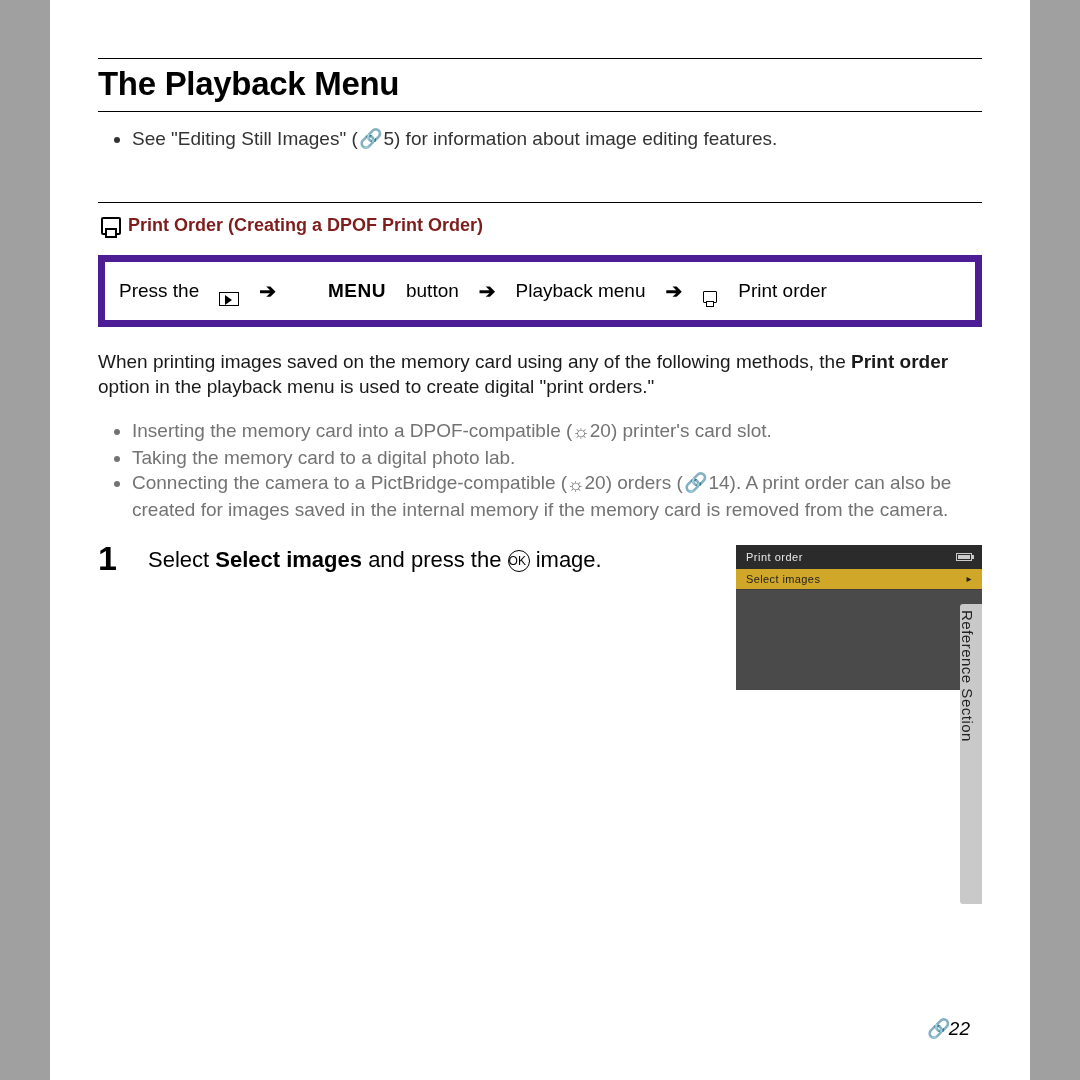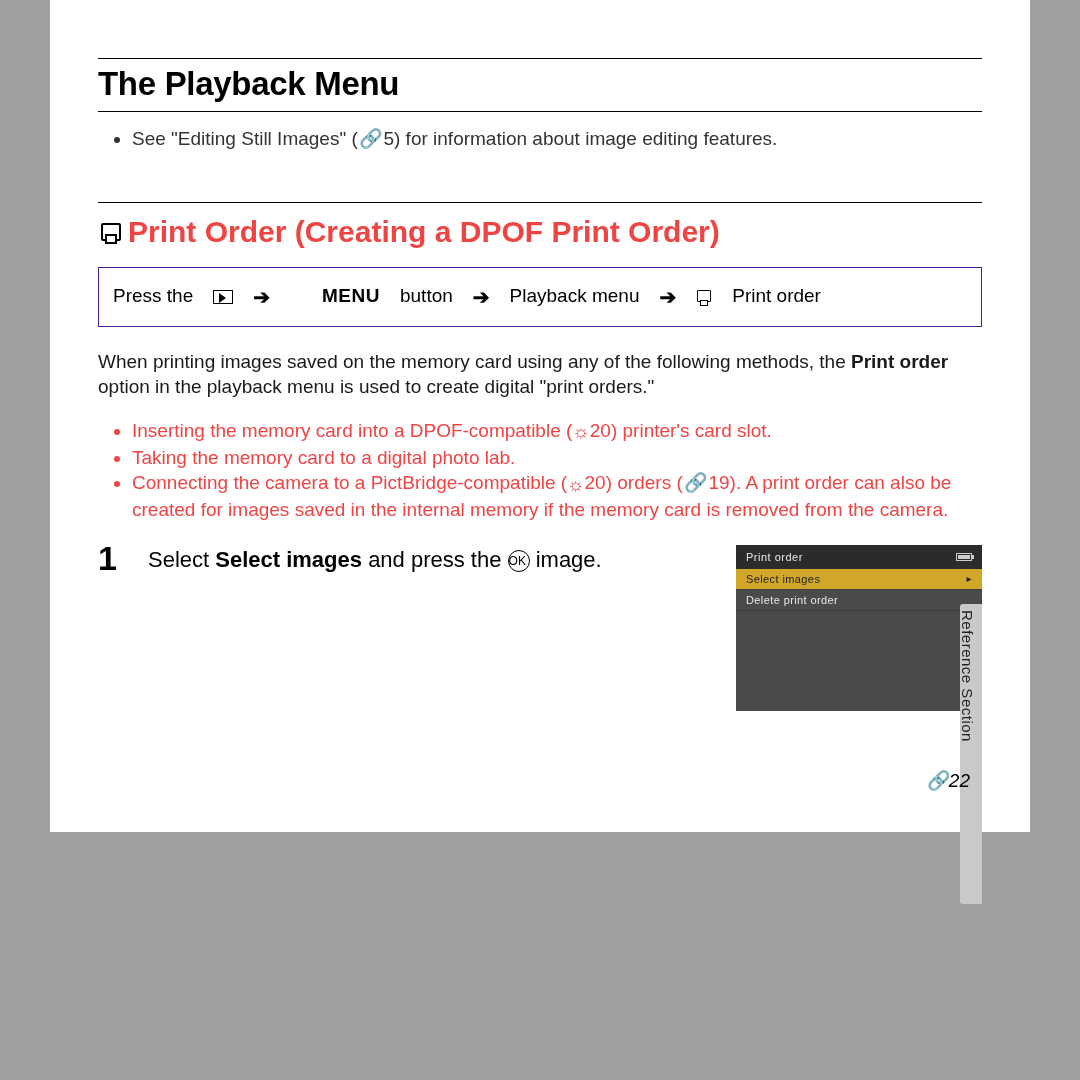--- a/index.html
+++ b/index.html
@@ -10,21 +10,21 @@
     font-family: "Myriad Pro", "Segoe UI", Arial, sans-serif;
     position: relative;
     overflow: hidden;
   }
   .page {
     background: #fff;
     position: absolute;
     left: 50px;
     top: 0;
     width: 980px;
-    height: 832px;
+    height: 1080px;
     padding: 58px 48px 60px 48px;
   }
   .top-rule {
     border-top: 1.5px solid #000;
     margin-bottom: 4px;
   }
   h1.page-title {
     font-size: 33px;
     font-weight: 700;
     color: #000;
@@ -45,23 +45,23 @@
     font-weight: 700;
     letter-spacing: -2px;
     padding: 0 2px;
   }
   .section-rule {
     border-top: 1px solid #000;
     margin-top: 50px;
     margin-bottom: 12px;
   }
   h2.section-head {
-    font-size: 30px;
-    font-weight: 700;
-    color: #ef4444;
+    font-size: 18px;
+    font-weight: 700;
+    color: #7f1d1d;
     display: flex;
     align-items: center;
     gap: 8px;
   }
   .print-icon {
     display: inline-block;
     width: 22px;
     height: 22px;
     position: relative;
     flex: 0 0 auto;
@@ -76,27 +76,27 @@
   }
   .print-icon::after {
     content: "";
     position: absolute;
     left: 7px; bottom: -1px;
     width: 8px; height: 6px;
     border: 2px solid #000;
     background: #fff;
   }
   .nav-box {
-    border: 1px solid #4c1d95;
+    border: 7px solid #4c1d95;
     margin: 18px 0 22px 0;
     padding: 14px 14px;
     font-size: 19px;
     display: flex;
     flex-wrap: wrap;
-    align-items: center;
+    align-items: flex-end;
     gap: 20px;
     line-height: 1.5;
   }
   .nav-arrow { font-weight: 700; font-size: 20px; }
   .playback-btn {
     display: inline-block;
     border: 1.5px solid #000;
     width: 20px; height: 14px;
     position: relative;
     vertical-align: middle;
@@ -137,21 +137,21 @@
     color: #1a1a1a;
     line-height: 1.35;
     margin-bottom: 18px;
   }
   .body-para b { font-weight: 700; }
   .body-list {
     margin: 7px 0 0 34px;
     list-style: disc;
     font-size: 19px;
     line-height: 1.35;
-    color: #ef4444;
+    color: #737373;
   }
   .life-icon {
     display: inline-block;
     font-size: 19px;
     vertical-align: middle;
   }
   .step-row {
     display: flex;
     align-items: flex-start;
     gap: 22px;
@@ -301,43 +301,40 @@
   <p class="body-para">
     <span>When printing images saved on the memory card using any of the following methods, the </span><b>Print order</b><span> option in the playback menu is used to create digital "print orders."</span>
   </p>
 
   <ul class="body-list">
     <li>
       <span>Inserting the memory card into a DPOF-compatible (</span><span class="life-icon">☼</span><span>20</span><span>) printer's card slot.</span>
     </li>
     <li>Taking the memory card to a digital photo lab.</li>
     <li>
-      <span>Connecting the camera to a PictBridge-compatible (</span><span class="life-icon">☼</span><span>20</span><span>) orders (</span><span class="crossref-icon">🔗</span><span>19</span><span>). A print order can also be created for images saved in the internal memory if the memory card is removed from the camera.</span>
+      <span>Connecting the camera to a PictBridge-compatible (</span><span class="life-icon">☼</span><span>20</span><span>) orders (</span><span class="crossref-icon">🔗</span><span>14</span><span>). A print order can also be created for images saved in the internal memory if the memory card is removed from the camera.</span>
     </li>
   </ul>
 
   <div class="step-row">
     <div class="step-num">1</div>
     <div class="step-text">
       <span>Select </span><b>Select images</b><span> and press the </span><span class="ok-btn">OK</span><span> image.</span>
     </div>
     <div class="lcd">
       <div class="lcd-header">
         <span>Print order</span>
         <span class="batt">
             <span class="batt-fill"></span>
           </span>
       </div>
       <div class="lcd-row selected">
         <span>Select images</span>
         <span class="lcd-chev">▸</span>
       </div>
-      <div class="lcd-row">
-        <span>Delete print order</span>
-      </div>
     </div>
   </div>
 
   <div class="side-tab"></div>
   <div class="side-label">Reference Section</div>
 
   <div class="page-num">
     <span class="ref-icon">🔗</span>
     <span>22</span>
   </div>

